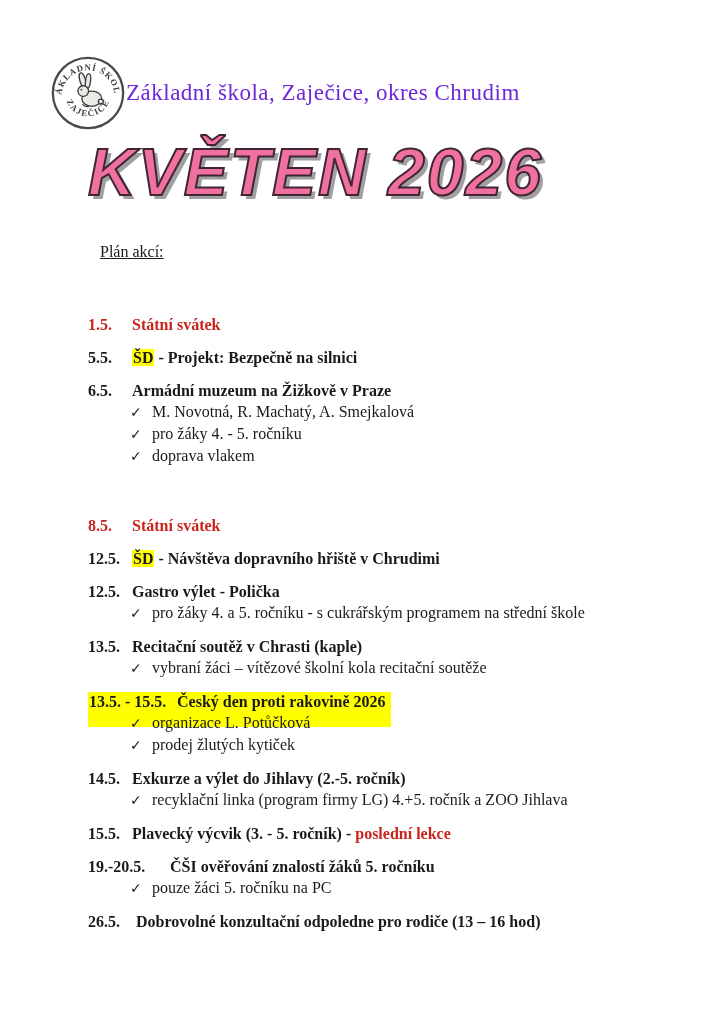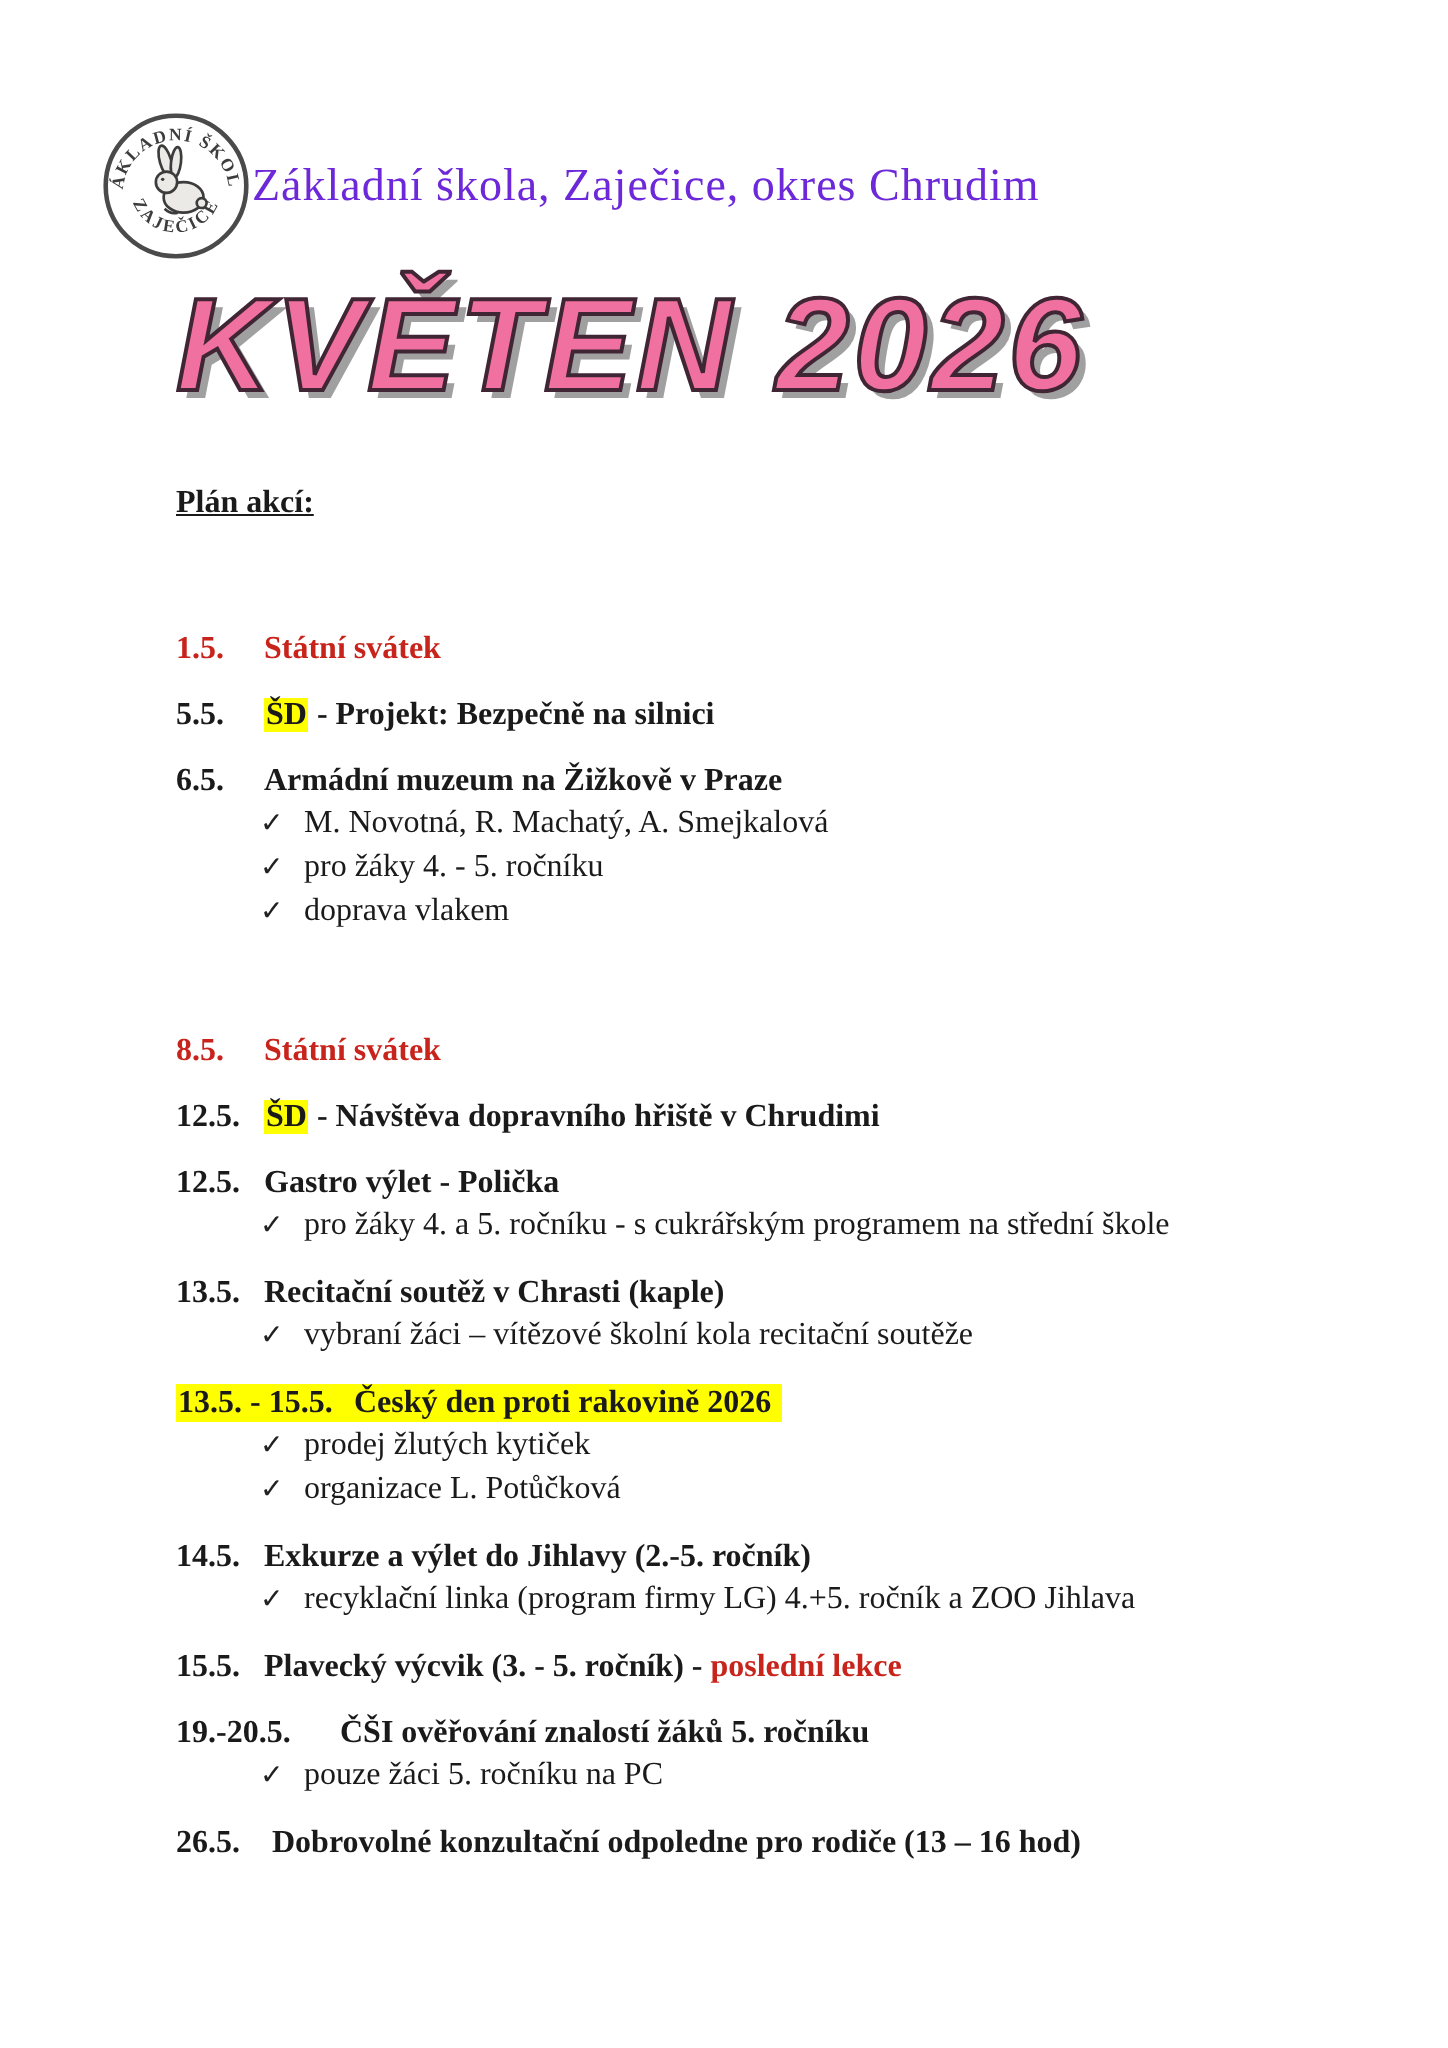--- a/index.html
+++ b/index.html
@@ -35,29 +35,29 @@
     font-family:"Liberation Sans","DejaVu Sans",sans-serif;
     font-weight:700;font-style:italic;
     font-size:66px;line-height:66px;letter-spacing:2px;
     color:var(--accent-pink);
     -webkit-text-stroke:2px var(--banner-outline);
     text-shadow:4px 4px 0 var(--banner-shadow);
     white-space:nowrap;
   }
   
   .plan-heading{
-    margin-top:38px;margin-left:38px;
-    font-size:16px;font-weight:700;
+    margin-top:38px;margin-left:50px;
+    font-size:16px;font-weight:400;
     text-decoration:underline;
   }
   .events{margin-top:17px;margin-left:38px;font-size:16px;}
   .event{margin-bottom:12px;}
   .event-head{line-height:21px;font-weight:700;}
   .head-inner{display:inline;}
-  .head-inner.hl-row{background:var(--hl);padding:1px 5px 1px 1px;}
+  .head-inner.hl-row{background:var(--hl);padding:1px 5px 17px 1px;}
   .event-date{display:inline-block;min-width:44px;font-weight:700;}
   .event-date.red{color:var(--red);margin-top:36px;}
   .event-title{font-weight:700;}
   .seg-red{color:var(--red);}
   .seg-hl{background:var(--hl);padding:0 1px;}
   .sub-item{line-height:21px;padding-left:42px;font-weight:400;}
   .check{display:inline-block;width:22px;color:#222;font-family:"DejaVu Sans",sans-serif;font-size:14px;}
   .sub-text{}
   
   .logo svg{width:100%;height:100%;}
@@ -122,22 +122,22 @@
       <div class="event">
         <div class="event-head"><span class="head-inner"><span class="event-date" style="min-width: 44px;">12.5.</span><span class="event-title"><span>Gastro výlet - Polička</span></span></span></div>
         <div class="sub-item"><span class="check">✓</span><span class="sub-text">pro žáky 4. a 5. ročníku - s cukrářským programem na střední škole</span></div>
       </div>
       <div class="event">
         <div class="event-head"><span class="head-inner"><span class="event-date" style="min-width: 44px;">13.5.</span><span class="event-title"><span>Recitační soutěž v Chrasti (kaple)</span></span></span></div>
         <div class="sub-item"><span class="check">✓</span><span class="sub-text">vybraní žáci – vítězové školní kola recitační soutěže</span></div>
       </div>
       <div class="event">
         <div class="event-head"><span class="head-inner hl-row"><span class="event-date" style="min-width: 88px;">13.5. - 15.5.</span><span class="event-title"><span>Český den proti rakovině 2026</span></span></span></div>
+        <div class="sub-item"><span class="check">✓</span><span class="sub-text">organizace L. Potůčková</span></div>
         <div class="sub-item"><span class="check">✓</span><span class="sub-text">prodej žlutých kytiček</span></div>
-        <div class="sub-item"><span class="check">✓</span><span class="sub-text">organizace L. Potůčková</span></div>
       </div>
       <div class="event">
         <div class="event-head"><span class="head-inner"><span class="event-date" style="min-width: 44px;">14.5.</span><span class="event-title"><span>Exkurze a výlet do Jihlavy (2.-5. ročník)</span></span></span></div>
         <div class="sub-item"><span class="check">✓</span><span class="sub-text">recyklační linka (program firmy LG) 4.+5. ročník a ZOO Jihlava</span></div>
       </div>
       <div class="event">
         <div class="event-head"><span class="head-inner"><span class="event-date" style="min-width: 44px;">15.5.</span><span class="event-title"><span>Plavecký výcvik (3. - 5. ročník) - </span><span class="seg-red">poslední lekce</span></span></span></div>
       </div>
       <div class="event">
         <div class="event-head"><span class="head-inner"><span class="event-date" style="min-width: 82px;">19.-20.5.</span><span class="event-title"><span>ČŠI ověřování znalostí žáků 5. ročníku</span></span></span></div>

